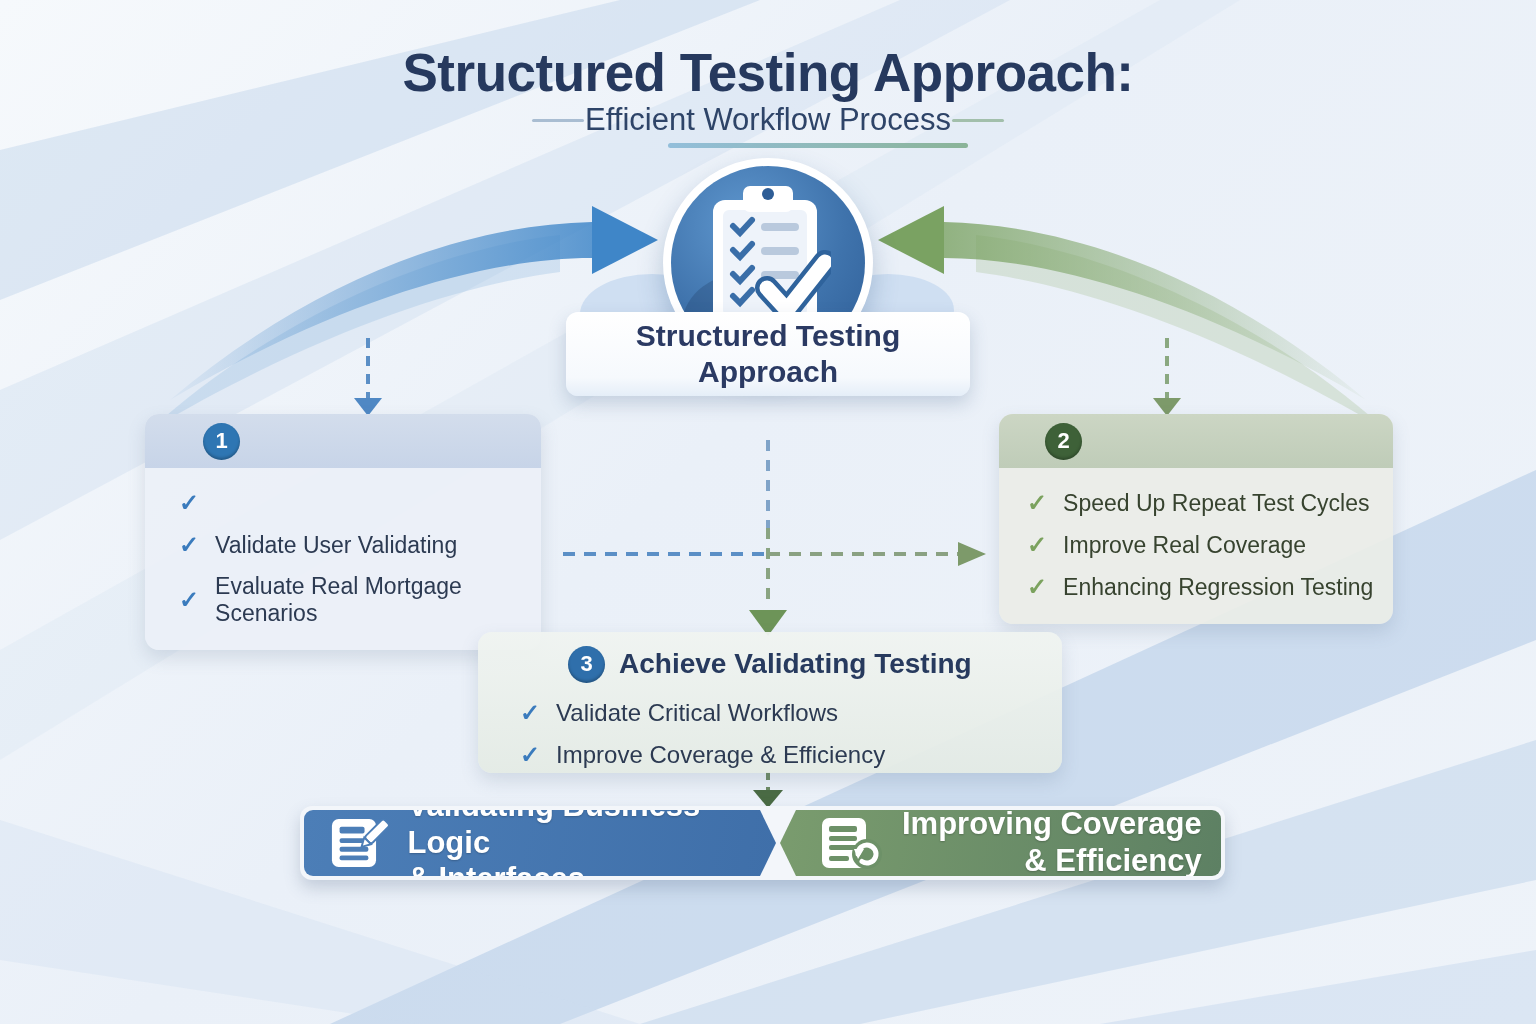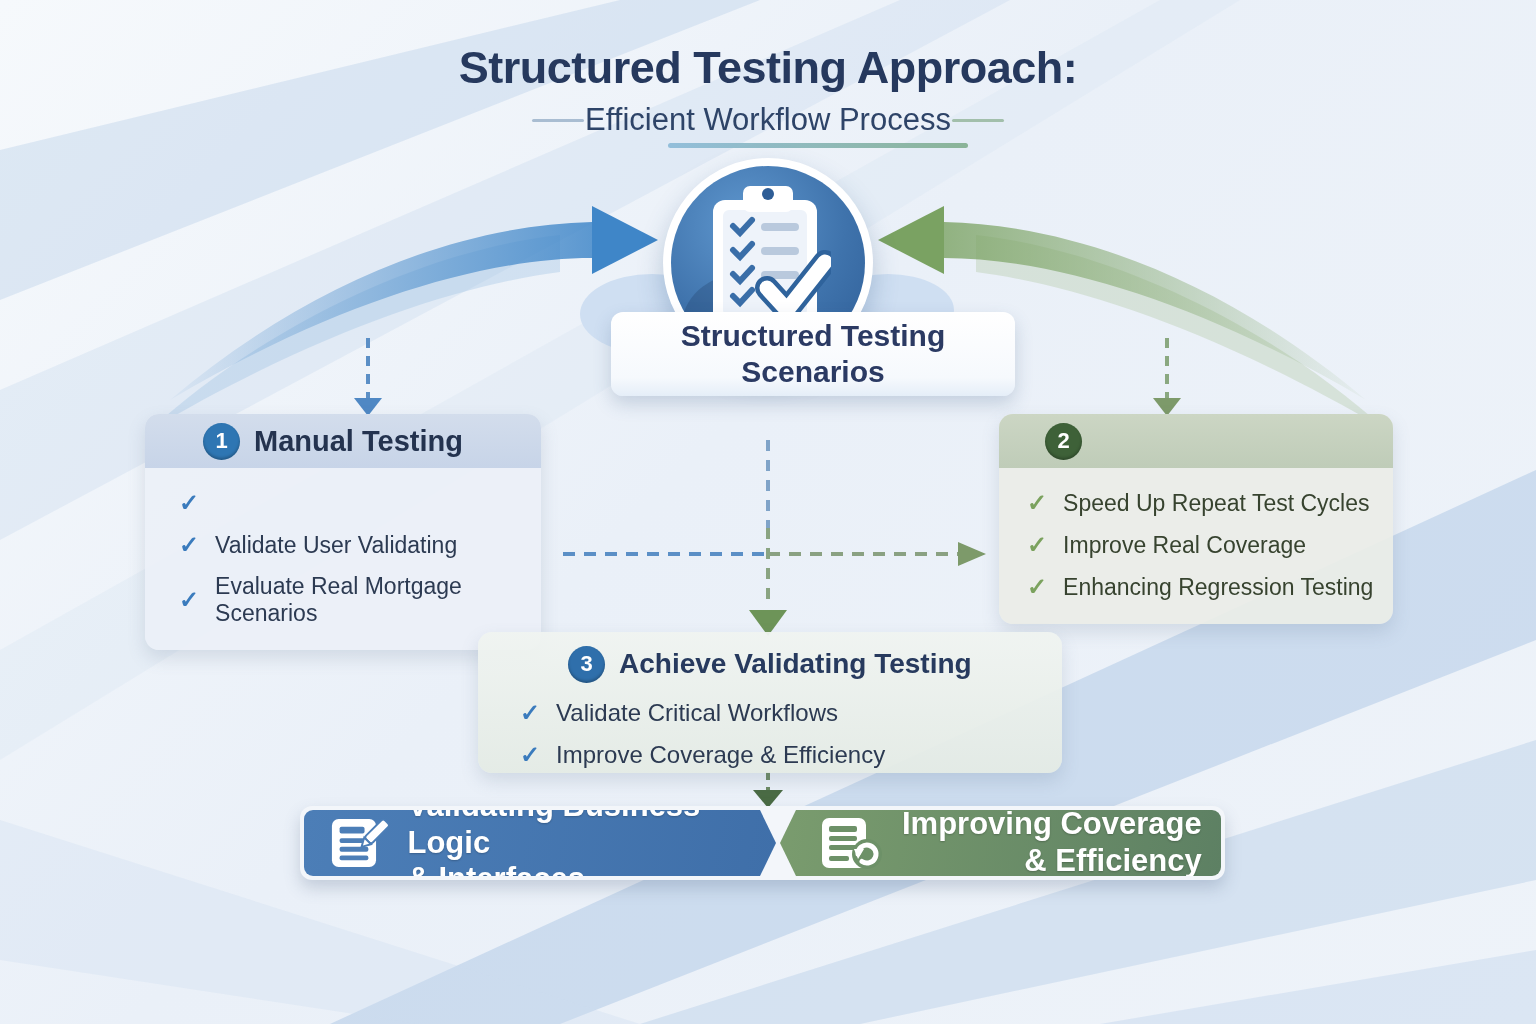--- a/index.html
+++ b/index.html
@@ -7,21 +7,21 @@
     position:relative;width:1536px;height:1024px;overflow:hidden;
     font-family:"Liberation Sans",sans-serif;
     background:linear-gradient(135deg,#f6f9fc 0%,#eaf0f8 45%,#eef3f9 100%);
   }
   svg{display:block}
   .layer{position:absolute;left:0;top:0;width:1536px;height:1024px;pointer-events:none;}
 
   
   .title{
     position:absolute;top:42px;left:0;width:100%;text-align:center;
-    font-size:45px;font-weight:700;color:#26395e;letter-spacing:-.5px;
+    font-size:53px;font-weight:700;color:#26395e;letter-spacing:-.5px;
   }
   .subtitle-row{
     position:absolute;top:102px;left:0;width:100%;
     display:flex;align-items:center;justify-content:center;gap:1px;
   }
   .subtitle{font-size:31px;font-weight:400;color:#2e4468;}
   .flank{width:52px;height:3px;border-radius:2px;}
   .flank.l{background:#a9bdd2;}
   .flank.r{background:#a2bfab;}
   .sub-underline{
@@ -44,21 +44,21 @@
     background:rgba(28,58,98,.28);
   }
   .clip-icon{position:absolute;left:42px;top:20px;}
 
   
   .center-label{
     position:absolute;left:566px;top:312px;width:404px;height:84px;border-radius:12px;
     background:linear-gradient(180deg,#ffffff 0%,#f6f9fd 78%,#e5eef8 100%);
     box-shadow:0 8px 18px rgba(60,90,130,.22);
     display:flex;flex-direction:column;align-items:center;justify-content:center;
-    font-size:30px;font-weight:700;color:#2b3a63;line-height:1.2;margin-left:45px;
+    font-size:30px;font-weight:700;color:#2b3a63;line-height:1.2;
   }
 
   
   .box{
     position:absolute;border-radius:14px;overflow:hidden;
     box-shadow:0 8px 18px rgba(90,110,140,.18);
   }
   .box .hdr{
     display:flex;align-items:center;gap:14px;height:54px;padding-left:58px;
     font-size:29px;font-weight:700;
@@ -216,27 +216,26 @@
         <rect x="56" y="93" width="38" height="8" rx="4"></rect>
         <rect x="56" y="115" width="38" height="8" rx="4"></rect>
       </g>
       <path d="M62 110 l20 22 l38 -48" stroke="#2f639c" stroke-width="24" fill="none" stroke-linecap="round" stroke-linejoin="round"></path>
       <path d="M62 110 l20 22 l38 -48" stroke="#ffffff" stroke-width="15" fill="none" stroke-linecap="round" stroke-linejoin="round"></path>
     </svg>
   </div>
 
   <div class="center-label">
     <div>Structured Testing</div>
-    <div>Scenarios</div>
+    <div>Approach</div>
   </div>
 
   <div class="box box-manual">
     <div class="hdr">
       <span class="num">1</span>
-      <span>Manual Testing</span>
     </div>
     <div class="items">
       <div class="item">
           <span class="chk b">✓</span>
         </div>
       <div class="item">
           <span class="chk b">✓</span>
           <span>Validate User Validating</span>
         </div>
       <div class="item">

